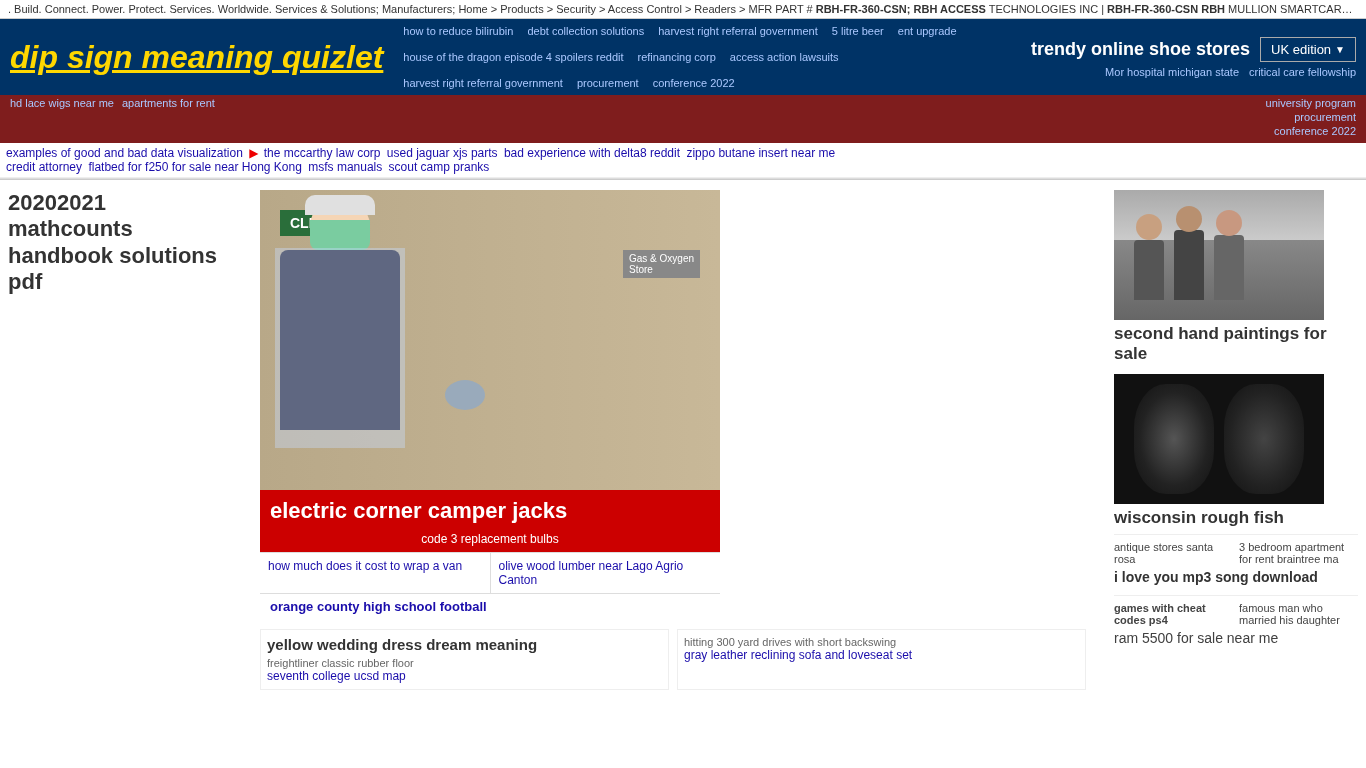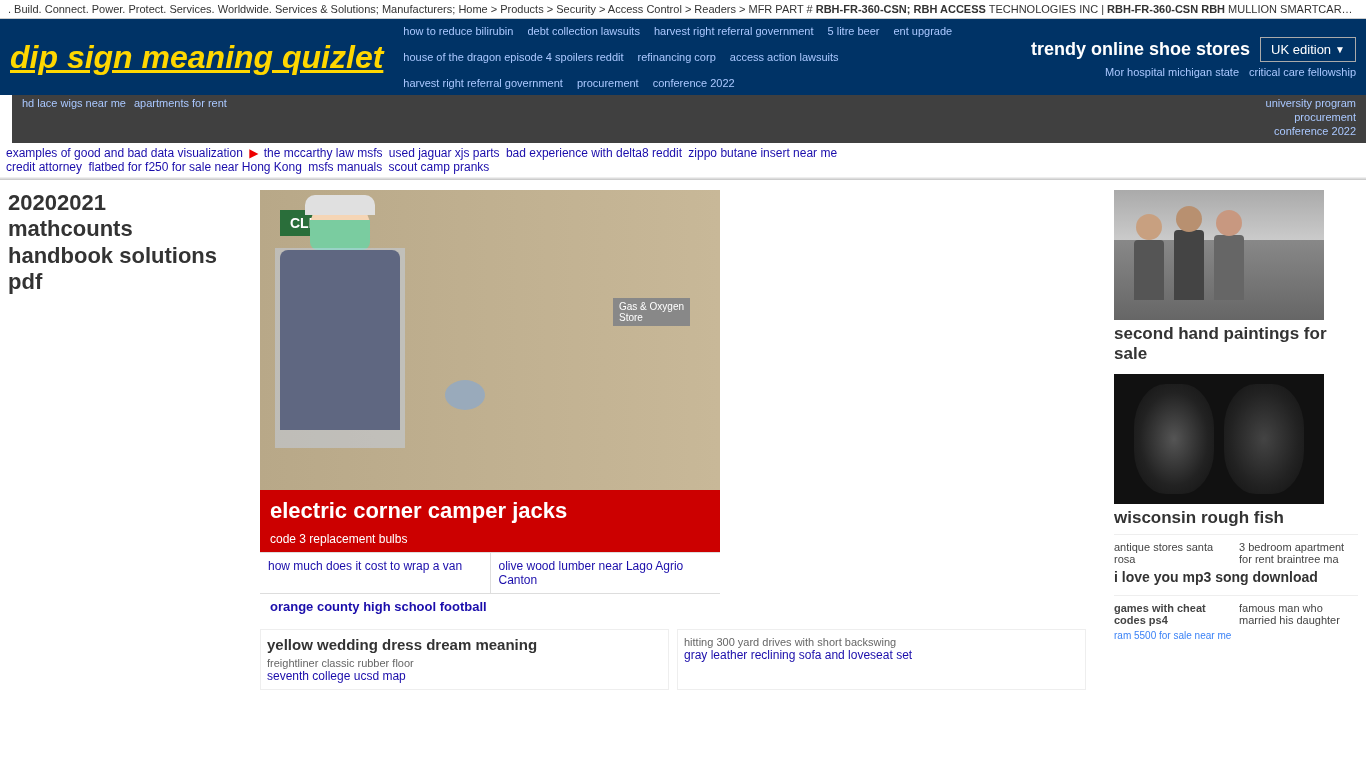--- a/index.html
+++ b/index.html
@@ -63,27 +63,26 @@
       display: flex;
       align-items: center;
       gap: 4px;
       flex-shrink: 0;
       margin-left: 10px;
     }
     .uk-edition .arrow { font-size: 10px; }
 
     
     .header-row2 {
-      background: #404040;
+      background: #7f1d1d;
       padding: 2px 10px 6px 10px;
       display: flex;
       flex-wrap: wrap;
       gap: 8px;
       font-size: 11px;
-      margin-left: 12px;
     }
     .header-row2 a { color: #aac8ff; text-decoration: none; }
     .header-row2 .right-links {
       margin-left: auto;
       display: flex;
       flex-direction: column;
       align-items: flex-end;
       gap: 2px;
     }
 
@@ -136,21 +135,21 @@
     }
     .feat-caption-bar {
       background: #cc0000;
       color: #fff;
       padding: 8px 10px;
       width: 460px;
     }
     .feat-sub-bar {
       background: #cc0000;
       display: flex;
-      justify-content: flex-start;
+      justify-content: center;
       padding: 0 10px 6px 10px;
       font-size: 12px;
       color: #fff;
       width: 460px;
     }
     .feat-sub-bar a { color: #fff; text-decoration: none; }
     .feat-sub-row {
       background: #fff;
       display: flex;
       width: 460px;
@@ -337,21 +336,21 @@
   <strong>RBH-FR-360-CSN;</strong>
   <span> <strong>RBH ACCESS</strong> TECHNOLOGIES INC | <strong>RBH-FR-360-CSN RBH</strong> MULLION SMARTCARD READER; MIFARE CARDS ONLY, UP TO 4IN READ RANGE. MFR PART # -FR-360-CSN. PART # 940638. Email. Print.. "/&gt; </span>
   
 </div>
 
 <div class="header-band">
   <div class="site-title">dip sign meaning quizlet</div>
 
   <div class="header-links">
     <a href="#">how to reduce bilirubin</a>
-    <a href="#">debt collection lawsuits</a>
+    <a href="#">debt collection solutions</a>
     <a href="#">harvest right referral government</a>
     <a href="#">5 litre beer</a>
     <a href="#">ent upgrade</a>
     <a href="#">house of the dragon episode 4 spoilers reddit</a>
     <a href="#">refinancing corp</a>
     <a href="#">access action lawsuits</a>
     <a href="#">harvest right referral government</a>
     <a href="#">procurement</a>
     <a href="#">conference 2022</a>
   </div>
@@ -377,21 +376,21 @@
   <div class="right-links">
     <a href="#">university program</a>
     <a href="#">procurement</a>
     <a href="#">conference 2022</a>
   </div>
 </div>
 
 <div class="link-bar">
   <a href="#">examples of good and bad data visualization</a>
   <span class="arrow">▶</span>
-  <a href="#">the mccarthy law msfs</a>
+  <a href="#">the mccarthy law corp</a>
   <a href="#">used jaguar xjs parts</a>
   <a href="#">bad experience with delta8 reddit</a>
   <a href="#">zippo butane insert near me</a>
   <br>
   <a href="#">credit attorney</a>
   <a href="#">flatbed for f250 for sale near Hong Kong</a>
   <a href="#">msfs manuals</a>
   <a href="#">scout camp pranks</a>
 </div>
 
@@ -404,21 +403,21 @@
   </div>
 
   <div class="center-col">
 
     <div class="featured-card">
 
       <div class="nurse-scene">
         <div class="bg-wall"></div>
         <div style="position:absolute;top:20px;left:20px;background:#2a6e3a;color:#fff;font-size:14px;font-weight:bold;padding:5px 10px;">CLEAN</div>
         <div style="position:absolute;top:60px;left:40px;background:#888;color:#fff;font-size:10px;padding:3px 6px;">Consulting<br>G15</div>
-        <div style="position:absolute;top:60px;right:30px;background:#888;color:#fff;font-size:10px;padding:3px 6px;margin-top:48px;">Gas &amp; Oxygen<br>Store</div>
+        <div style="position:absolute;top:60px;right:20px;background:#888;color:#fff;font-size:10px;padding:3px 6px;">Gas &amp; Oxygen<br>Store</div>
 
         <div class="nf-body"></div>
         <div class="nf-head"></div>
         <div class="nf-mask"></div>
         <div class="nf-cap"></div>
         <div class="nf-gown"></div>
 
         <div style="position:absolute;top:190px;left:185px;width:40px;height:30px;background:#9ab;border-radius:50%;z-index:2;"></div>
       </div>
 
@@ -481,17 +480,17 @@
       </div>
       <div style="font-size:14px;font-weight:bold;color:#333;margin-top:4px;">i love you mp3 song download</div>
     </div>
 
     <div class="r-sub-row">
       <div class="r-sub-item">
         <strong>games with cheat codes ps4</strong>
       </div>
       <div class="r-sub-item">famous man who married his daughter</div>
     </div>
-    <div style="font-size:10px;color:#3b82f6;padding:4px 0;">ram 5500 for sale near me</div>
+    <div style="font-size:14px;color:#404040;padding:4px 0;">ram 5500 for sale near me</div>
 
   </div>
 
 </div>
 
 </body></html>

